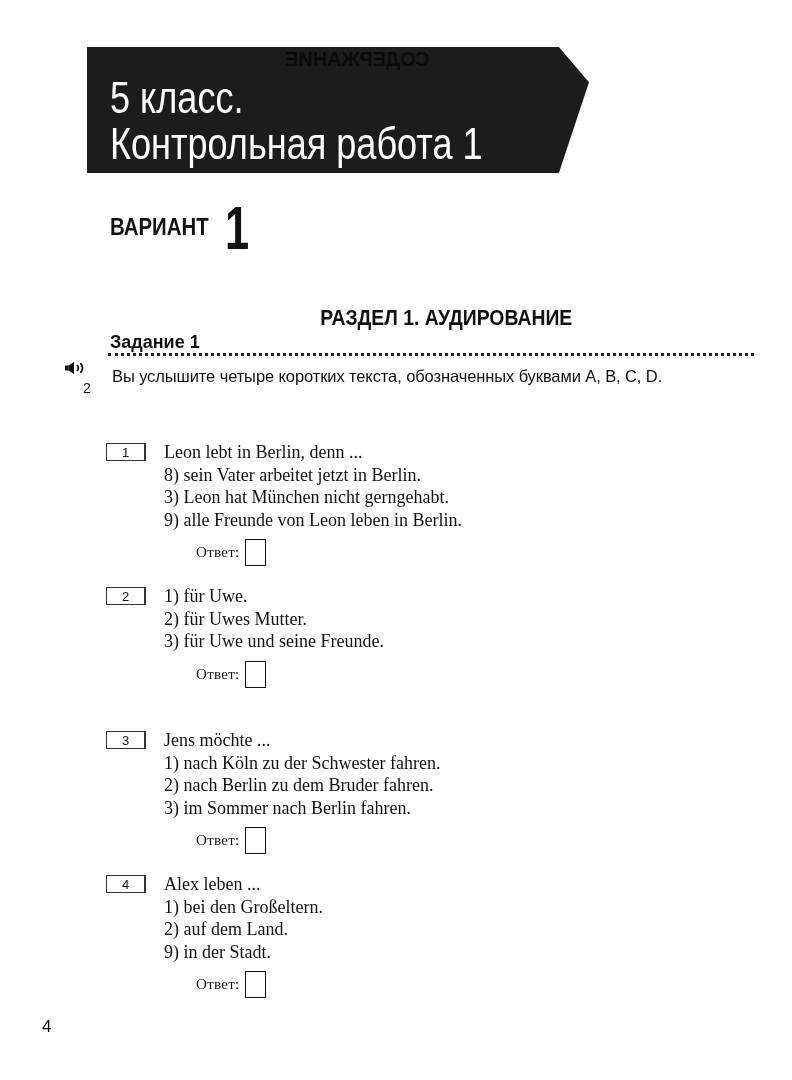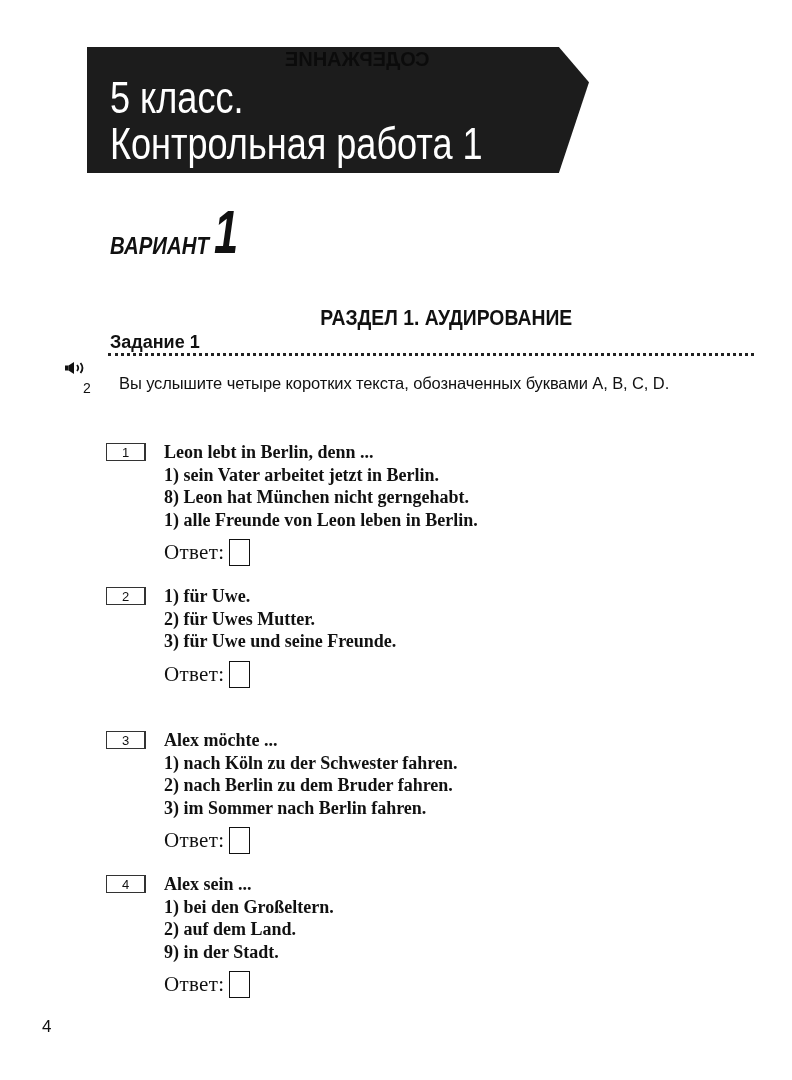--- a/index.html
+++ b/index.html
@@ -49,23 +49,22 @@
     }
     .title-line.l1 { top: 76px; }
     .title-line.l2 { top: 122px; }
 
     .variant {
       position: absolute;
       left: 110px;
       top: 196px;
       height: 64px;
       display: flex;
-      align-items: flex-end;
-      gap: 4px;
-      font-style: italic;
+      align-items: center;
+      gap: 15px;
     }
     .variant-label {
       font-family: "Liberation Sans", sans-serif;
       font-weight: bold;
       font-size: 24px;
       line-height: 24px;
       transform: scaleX(0.85);
       transform-origin: left bottom;
       margin-bottom: 2px;
     }
@@ -134,21 +133,21 @@
       position: absolute;
       left: 108px;
       top: 362px;
       width: 648px;
       font-family: "Liberation Sans", sans-serif;
       font-size: 16.5px;
       line-height: 21px;
       text-align: justify;
       letter-spacing: -0.1px;
     }
-    .instructions p { margin: 11px; }
+    .instructions p { margin: 4px; }
 
     .question {
       position: absolute;
       left: 106px;
       width: 560px;
     }
     .q-num-box {
       position: absolute;
       left: 0;
       top: 2px;
@@ -164,30 +163,31 @@
     }
     .q-body {
       position: absolute;
       left: 58px;
       top: 0;
       font-family: "Liberation Serif", serif;
       font-size: 18px;
       line-height: 22.5px;
       white-space: nowrap;
     }
-    .q-body .option { display: block; font-weight: bold; }
+    .q-body .option { display: block; }
     .answer-row {
       display: flex;
       align-items: center;
       margin-top: 8px;
     }
     .answer-label {
       font-family: "Liberation Serif", serif;
-      font-size: 21px;
+      font-size: 15px;
       letter-spacing: 0.3px;
+      margin-left: 32px;
     }
     .answer-box {
       width: 19px;
       height: 25px;
       border: 1.5px solid #111;
       margin-left: 5px;
       background: #fff;
     }
 
     .page-number {
@@ -227,23 +227,23 @@
 <div class="track-number">2</div>
 
 <div class="instructions">
   <p>Вы услышите четыре коротких текста, обозначенных буквами A, B, C, D.</p>
 </div>
 
 <div class="question" style="top:441px;">
   <div class="q-num-box">1</div>
   <div class="q-body">
     <span class="option">Leon lebt in Berlin, denn ...</span>
-    <span class="option">1) sein Vater arbeitet jetzt in Berlin.</span>
-    <span class="option">8) Leon hat München nicht gerngehabt.</span>
-    <span class="option">1) alle Freunde von Leon leben in Berlin.</span>
+    <span class="option">8) sein Vater arbeitet jetzt in Berlin.</span>
+    <span class="option">3) Leon hat München nicht gerngehabt.</span>
+    <span class="option">9) alle Freunde von Leon leben in Berlin.</span>
     <div class="answer-row">
       <span class="answer-label">Ответ:</span>
       <div class="answer-box"></div>
     </div>
   </div>
 </div>
 
 <div class="question" style="top:585px;">
   <div class="q-num-box">2</div>
   <div class="q-body">
@@ -253,35 +253,35 @@
     <div class="answer-row">
       <span class="answer-label">Ответ:</span>
       <div class="answer-box"></div>
     </div>
   </div>
 </div>
 
 <div class="question" style="top:729px;">
   <div class="q-num-box">3</div>
   <div class="q-body">
-    <span class="option">Alex möchte ...</span>
+    <span class="option">Jens möchte ...</span>
     <span class="option">1) nach Köln zu der Schwester fahren.</span>
     <span class="option">2) nach Berlin zu dem Bruder fahren.</span>
     <span class="option">3) im Sommer nach Berlin fahren.</span>
     <div class="answer-row">
       <span class="answer-label">Ответ:</span>
       <div class="answer-box"></div>
     </div>
   </div>
 </div>
 
 <div class="question" style="top:873px;">
   <div class="q-num-box">4</div>
   <div class="q-body">
-    <span class="option">Alex sein ...</span>
+    <span class="option">Alex leben ...</span>
     <span class="option">1) bei den Großeltern.</span>
     <span class="option">2) auf dem Land.</span>
     <span class="option">9) in der Stadt.</span>
     <div class="answer-row">
       <span class="answer-label">Ответ:</span>
       <div class="answer-box"></div>
     </div>
   </div>
 </div>
 

